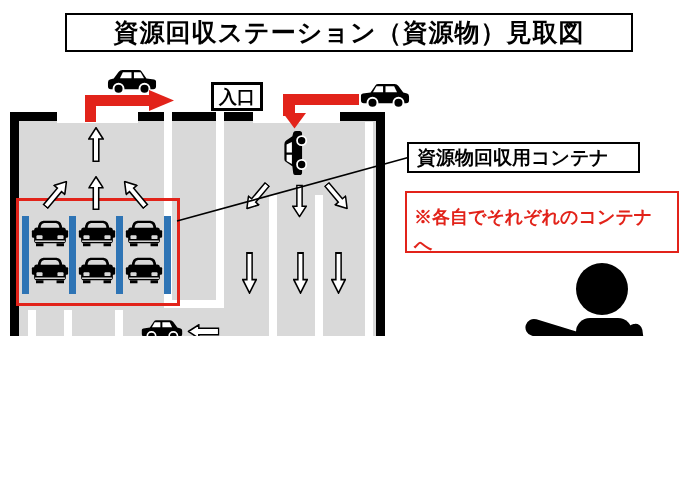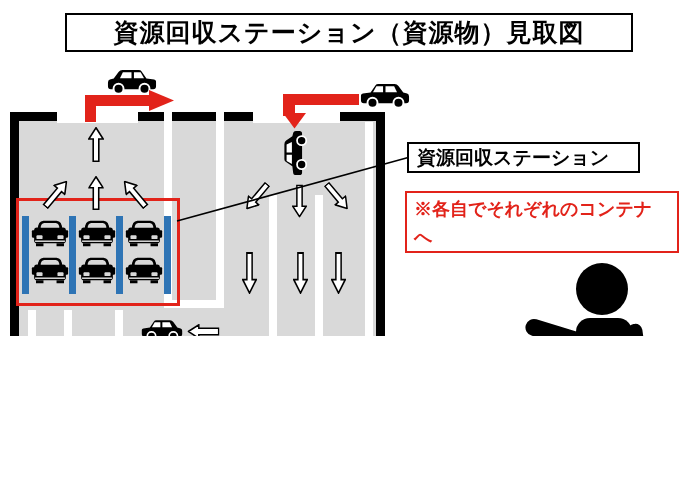--- a/index.html
+++ b/index.html
@@ -1,34 +1,34 @@
 <!DOCTYPE html>
 <html style="--red: #e2231a; --blue: #2e74b5; --gray: #d9d9d9; --wall: #000000;"><head>
 <meta charset="utf-8">
 <style>
   :root{ --red:#e2231a; --blue:#2e74b5; --gray:#d9d9d9; --wall:#000; }
   html,body{margin:0;padding:0;background:#fff;}
   #canvas{position:relative;width:690px;height:336px;background:#fff;overflow:hidden;
-          font-family:Liberation Serif, serif;color:#000;}
+          font-family:Liberation Mono, monospace;color:#000;}
   .abs{position:absolute;}
   .box{border:2.5px solid #000;background:#fff;display:flex;align-items:center;justify-content:center;box-sizing:border-box;}
   .lane{background:#fff;z-index:3;}
   .arrow{z-index:6;}
   .arrow svg{display:block;}
   #title-box{left:65px;top:13px;width:568px;height:39px;font-size:25px;font-weight:bold;letter-spacing:1px;z-index:2;}
   #exit-box{left:14px;top:80px;width:66px;height:31px;border-width:3px;font-size:20px;font-weight:bold;z-index:4;}
   #entrance-box{left:211px;top:82px;width:52px;height:29px;border-width:3px;font-size:18px;font-weight:bold;z-index:4;}
   #lot{left:10px;top:112px;width:375px;height:355px;border:9px solid var(--wall);background:var(--gray);box-sizing:border-box;z-index:1;}
   .gap{background:#fff;z-index:2;}
   #red-zone{left:16px;top:198px;width:164px;height:108px;border:3.5px solid var(--red);box-sizing:border-box;z-index:4;}
   .bluebar{width:7px;height:78px;background:var(--blue);top:216px;z-index:5;}
   .car{z-index:6;}
   #container-label{left:407px;top:142px;width:233px;height:31px;border-width:2px;font-size:19px;font-weight:600;justify-content:flex-start;padding-left:8px;z-index:9;}
   #note-box{left:405px;top:191px;width:274px;height:62px;border:2.5px solid var(--red);color:var(--red);
-            font-size:18px;font-weight:bold;line-height:1.55;padding:3px 7px;box-sizing:border-box;background:#fff;z-index:9;}
+            font-size:18px;font-weight:bold;line-height:1.55;padding:12px 7px;box-sizing:border-box;background:#fff;z-index:9;}
   #pole-box{left:400px;top:389px;width:48px;height:78px;border:2px solid #000;box-sizing:border-box;background:#fff;z-index:2;}
   .redfill{fill:var(--red);}
 </style>
 </head>
 <body>
 
 <div id="canvas">
 
   <svg width="0" height="0" style="position:absolute" aria-hidden="true">
     <defs>
@@ -57,20 +57,23 @@
         <rect x="5" y="26" width="8" height="3.2" fill="#000"></rect>
         <rect x="27" y="26" width="8" height="3.2" fill="#000"></rect>
       </symbol>
     </defs>
   </svg>
 
   <div id="title-box" class="abs box">
     <span>資源回収ステーション（資源物）見取図</span>
   </div>
 
+  <div id="entrance-box" class="abs box">
+    <span>入口</span>
+  </div>
 
   <div class="abs car" style="left:107px;top:68px;width:50px;height:27px;transform:scaleX(-1);z-index:2">
     <svg viewBox="0 0 52 28" width="50" height="27">
         <use href="#carSide"></use>
       </svg>
   </div>
   <div class="abs car" style="left:360px;top:82px;width:50px;height:27px;z-index:2">
     <svg viewBox="0 0 52 28" width="50" height="27">
         <use href="#carSide"></use>
       </svg>
@@ -215,21 +218,21 @@
         <use href="#carSide"></use>
       </svg></div>
 
   <div class="abs" style="left:175px;top:152px;z-index:8">
     <svg width="237" height="72" viewBox="0 0 237 72">
         <line x1="2" y1="69" x2="235" y2="5" stroke="#000" stroke-width="1.6"></line>
       </svg>
   </div>
 
   <div id="container-label" class="abs box">
-    <span>資源回収ステーション</span>
+    <span>資源物回収用コンテナ</span>
   </div>
   <div id="note-box" class="abs">
     <div>※各自でそれぞれのコンテナへ</div>
   </div>
 
   <div id="pole-box" class="abs">
     <svg width="44" height="74" viewBox="0 0 44 74" style="display:block">
       <path d="M23,8 L10,44 L23,44" fill="none" stroke="#000" stroke-width="2.2"></path>
       <line x1="23" y1="8" x2="23" y2="70" stroke="#000" stroke-width="2.2"></line>
       <line x1="8" y1="58" x2="38" y2="58" stroke="#000" stroke-width="2.2"></line>

